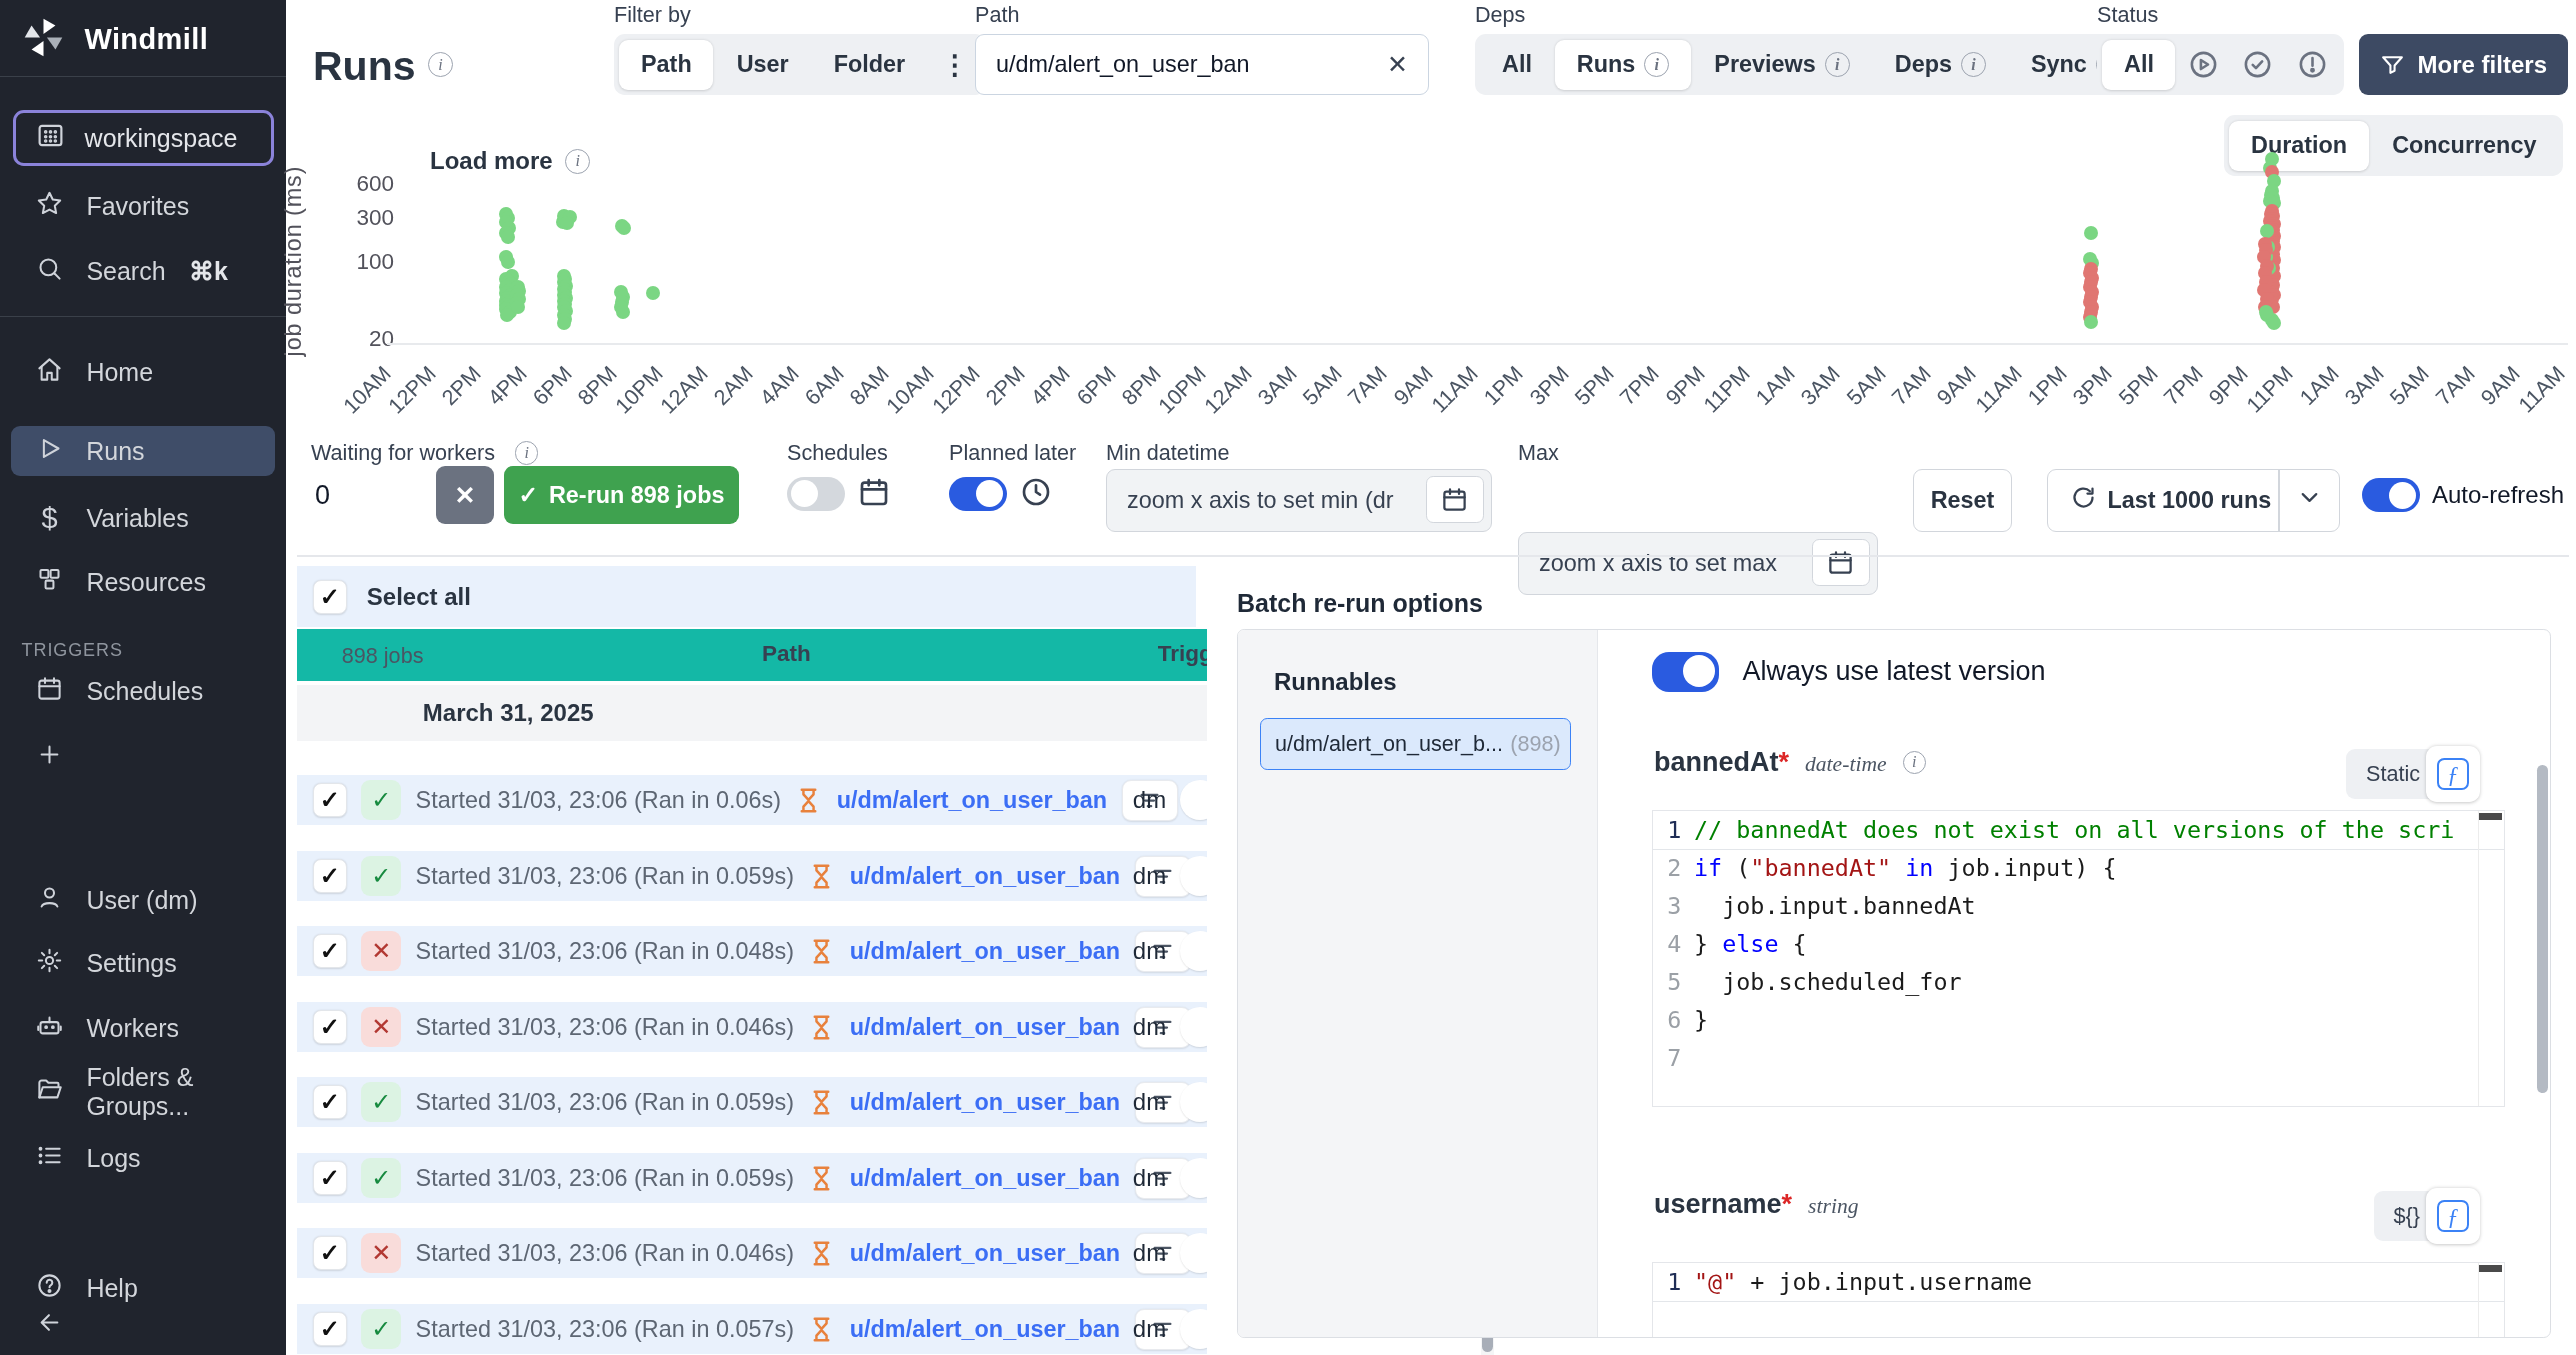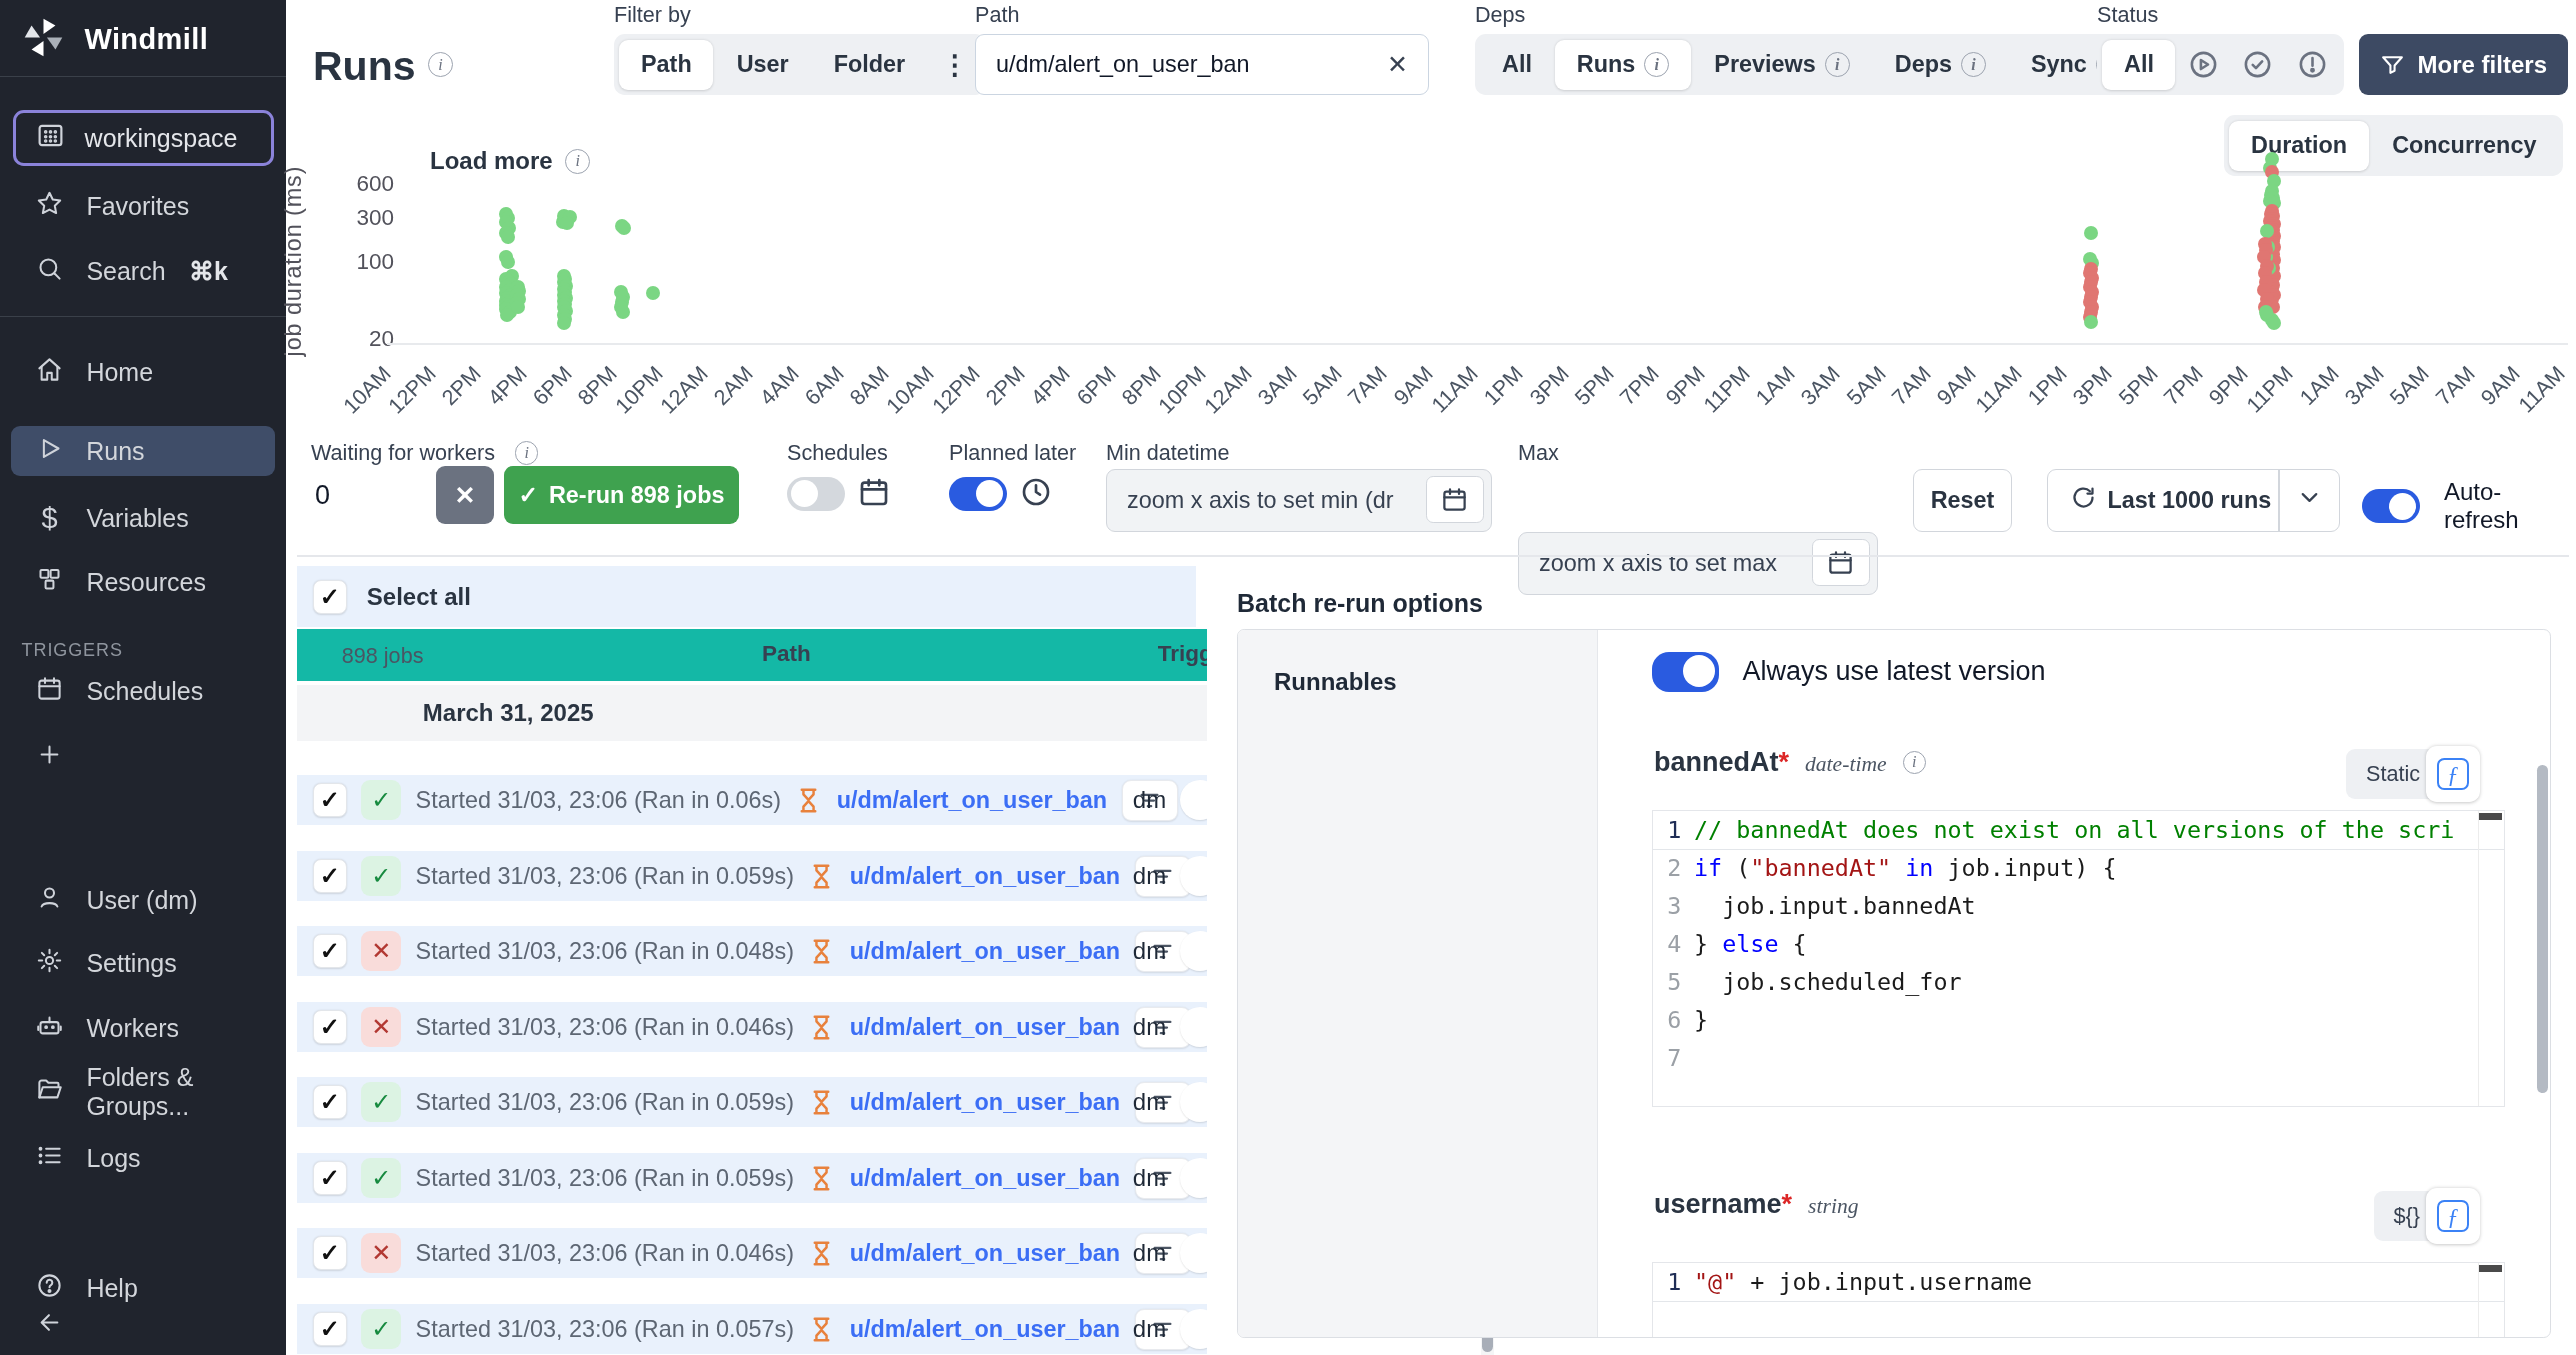--- a/index.html
+++ b/index.html
@@ -570,21 +570,21 @@
     <span><svg class="icd" width="27" height="27" viewBox="0 0 24 24">
           <path d="M20 12a8 8 0 1 1-2.3-5.6"></path>
           <path d="M20 4v4.5h-4.5"></path>
         </svg></span>
     <span>Last 1000 runs</span>
     <div style="position:absolute; right:59px; top:0; bottom:0; width:1.8px; background:#d2d6dc"></div>
     <span style="position:absolute; right:16px"><svg class="icd" width="27" height="27" viewBox="0 0 24 24">
           <path d="M6 9l6 6 6-6"></path>
         </svg></span>
   </div>
-  <div class="m" style="left:2076px; top:478px; display:flex; align-items:center; gap:24px">
+  <div class="m" style="left:2076px; top:478px; display:flex; align-items:center; gap:12px">
     <div class="toggle on">
         <div class="knob"></div>
       </div>
     <span style="font-size:24px; color:#111827">Auto-refresh</span>
   </div>
 
   <div class="m" style="left:10.8px; top:555px; width:2272px; height:1.8px; background:#e5e7eb"></div>
 
   <div id="list">
     <div id="select-all">
@@ -768,20 +768,24 @@
 </div>
   </div>
   <div id="list-scrollbar">
       <div class="thumb"></div>
     </div>
 
   <div class="m" style="left:951px; top:589px; font-size:25px; font-weight:600; color:#1f2937">Batch re-run options</div>
   <div id="batch-panel">
     <div id="runnables-col">
       <div style="position:absolute; left:36px; top:38px; font-size:24px; font-weight:600; color:#1f2937">Runnables</div>
+      <div id="runnable-chip">
+        <span>u/dm/alert_on_user_b...</span>
+        <span style="color:#9ca3af">(898)</span>
+      </div>
     </div>
 
     <div style="position:absolute; left:414px; top:21.6px; display:flex; align-items:center; gap:23.4px">
       <div class="toggle on" style="width:67px; height:40px">
           <div class="knob" style="width:32px;height:32px"></div>
         </div>
       <span style="font-size:27px; color:#111827">Always use latest version</span>
     </div>
 
     <div style="position:absolute; left:416px; top:117px; display:flex; align-items:baseline; gap:16px">

